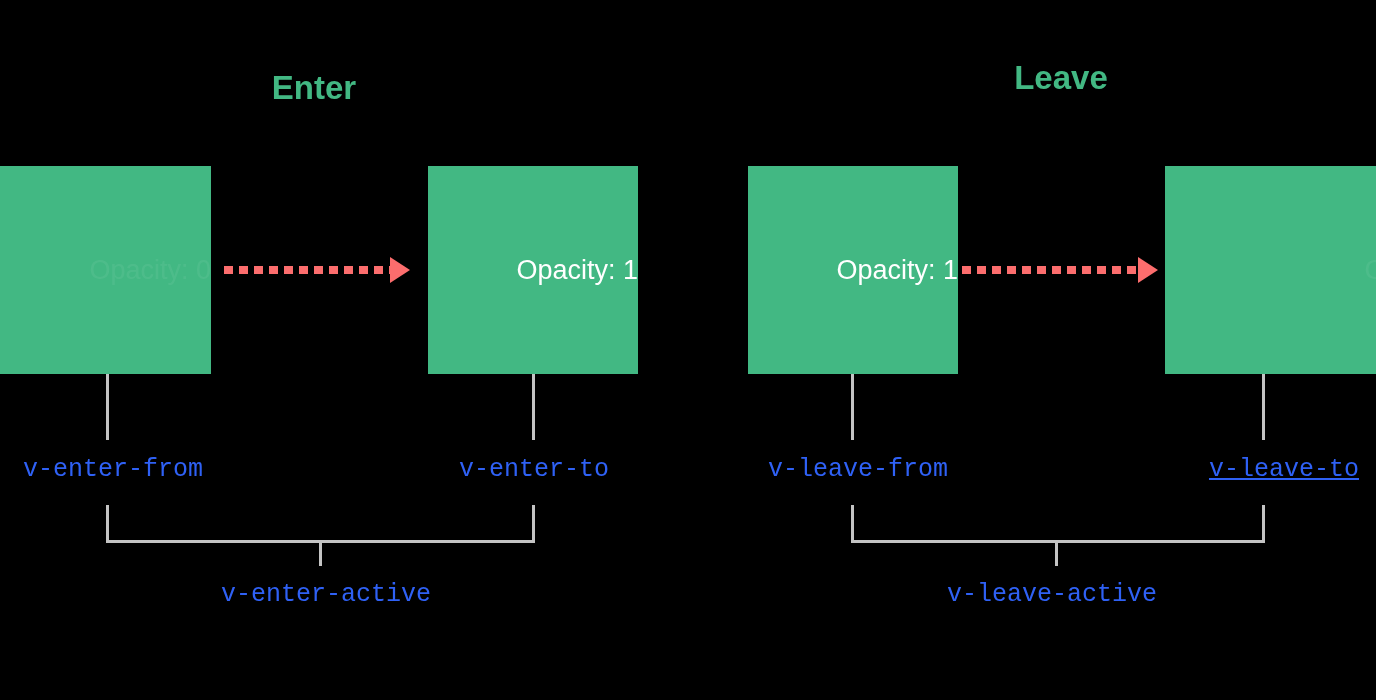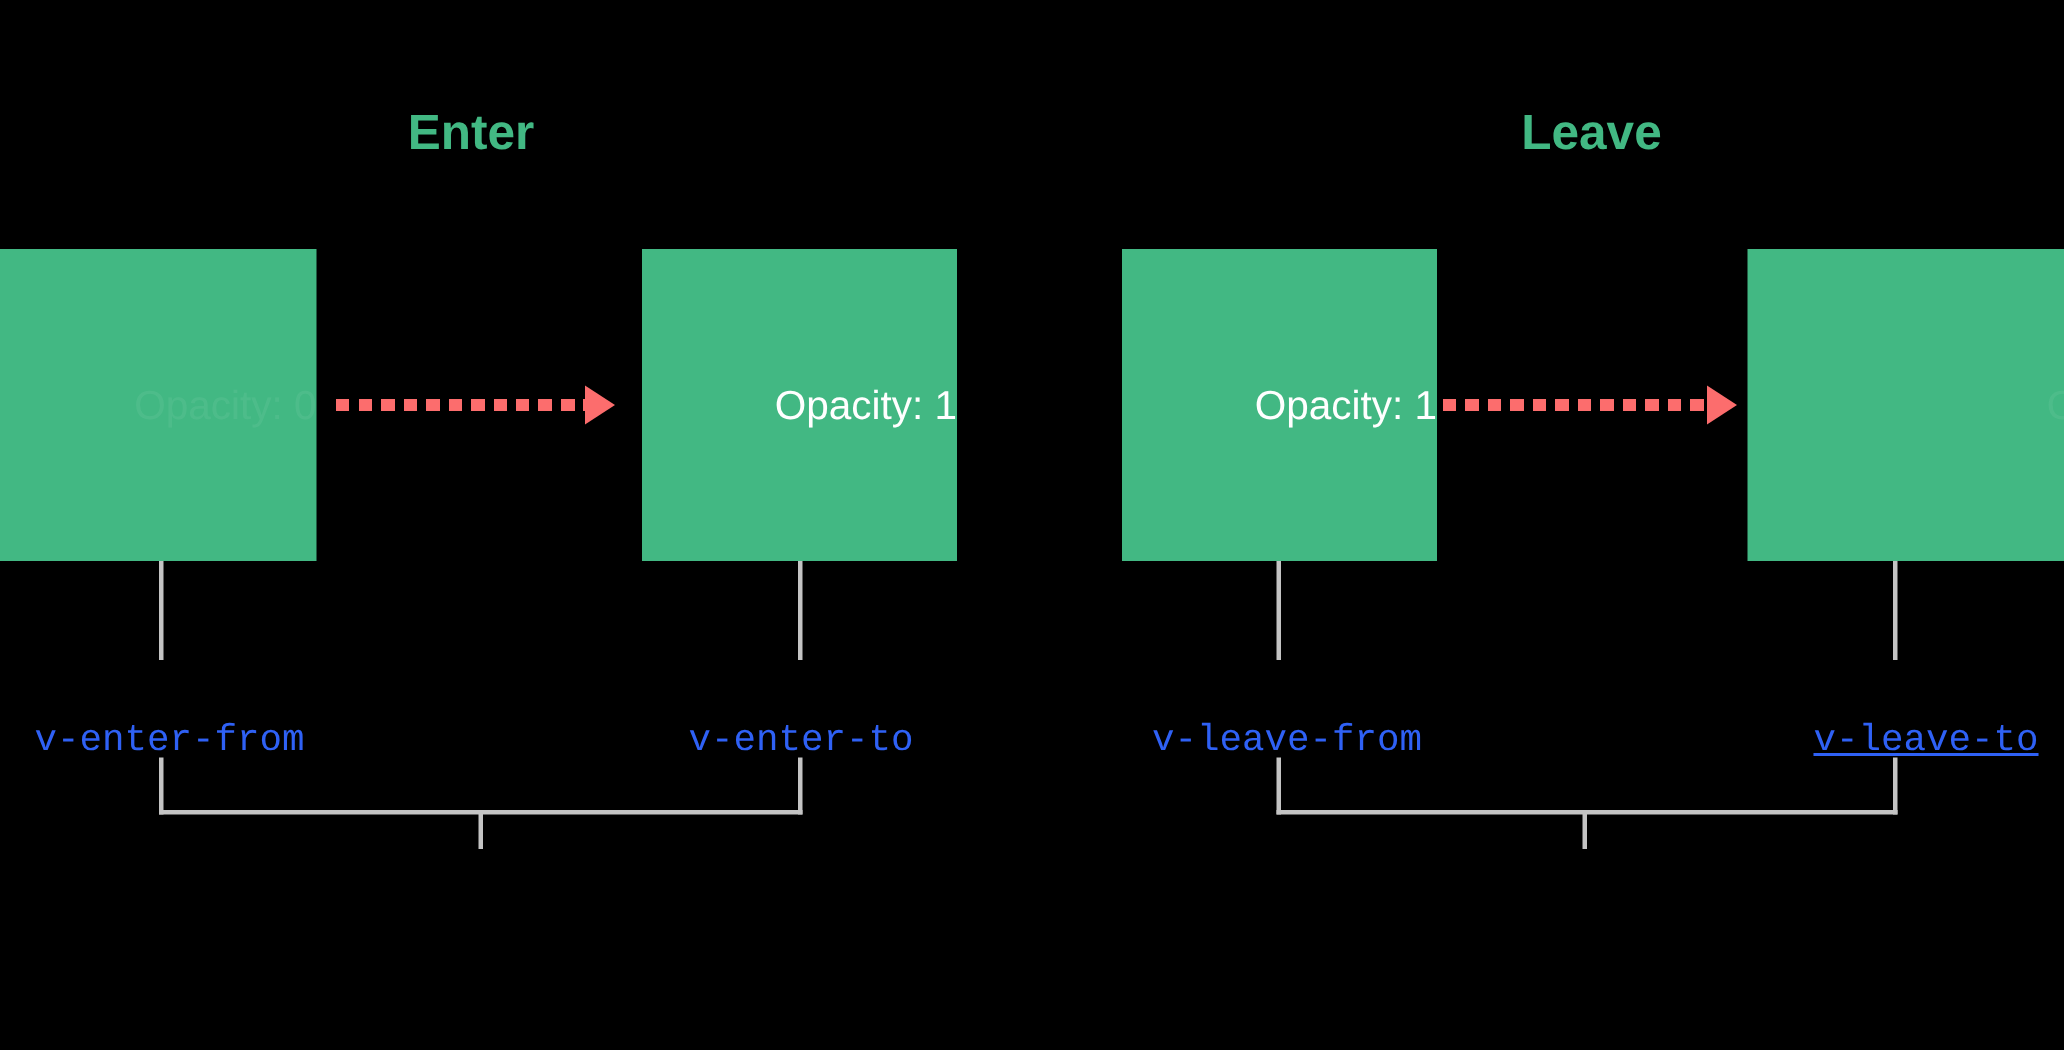--- a/index.html
+++ b/index.html
@@ -85,21 +85,20 @@
   }
 
   
   .class-label {
     position: absolute;
     font-family: "Liberation Mono", monospace;
     font-size: 25px;
     line-height: 1;
     color: #2f61f5;
     white-space: nowrap;
-    margin-top: 24px;
   }
   .class-label.center {
     transform: translateX(-50%);
   }
 
   
   .bracket {
     position: absolute;
     border-left: 3px solid #c4c4c4;
     border-right: 3px solid #c4c4c4;
@@ -134,22 +133,23 @@
   </div>
 
   <div class="stem" style="left:106px; top:374px; height:66px;"></div>
   <div class="stem" style="left:532px; top:374px; height:66px;"></div>
 
   <div class="class-label center" style="left:113px; top:457px;">v-enter-from</div>
   <div class="class-label center" style="left:534px; top:457px;text-align:center;">v-enter-to</div>
 
   <div class="bracket" style="left:106px; top:505px; width:429px; height:38px;"></div>
   <div class="bracket-stem" style="left:319px; top:540px; height:26px;"></div>
+  <div class="class-label center" style="left:326px; top:582px;">v-enter-active</div>
 
-  <div class="section-title" style="left:1061px; top:71px;">Leave</div>
+  <div class="section-title" style="left:1061px; top:61px;">Leave</div>
 
   <div class="state-box" style="left:748px; top:166px; width:210px; height:208px;">
     <span class="box-label">Opacity: 1</span>
   </div>
 
   <div class="arrow" style="left:962px; top:258px; width:196px;">
     <div class="dashes"></div>
     <div class="head"></div>
   </div>
 
@@ -158,14 +158,15 @@
   </div>
 
   <div class="stem" style="left:851px; top:374px; height:66px;"></div>
   <div class="stem" style="left:1262px; top:374px; height:66px;"></div>
 
   <div class="class-label center" style="left:858px; top:457px;">v-leave-from</div>
   <div class="class-label center" style="left:1284px; top:457px;text-decoration:underline;">v-leave-to</div>
 
   <div class="bracket" style="left:851px; top:505px; width:414px; height:38px;"></div>
   <div class="bracket-stem" style="left:1055px; top:540px; height:26px;"></div>
+  <div class="class-label center" style="left:1052px; top:582px;">v-leave-active</div>
 
 </div>
 
 </body></html>

